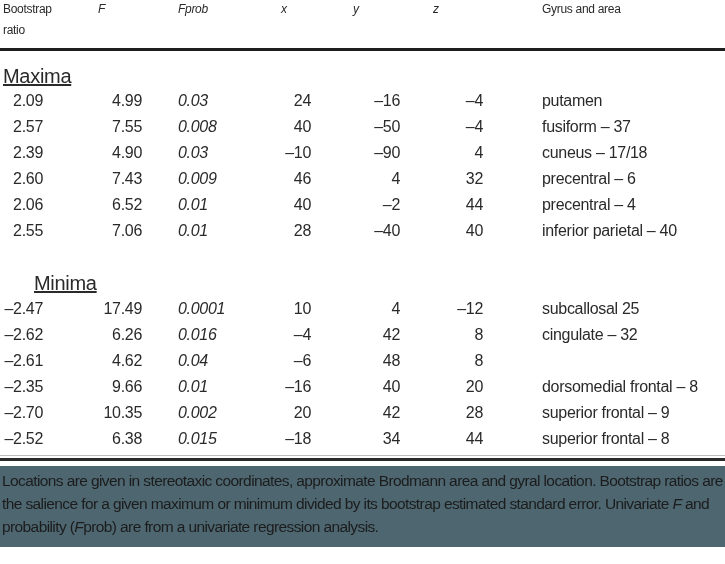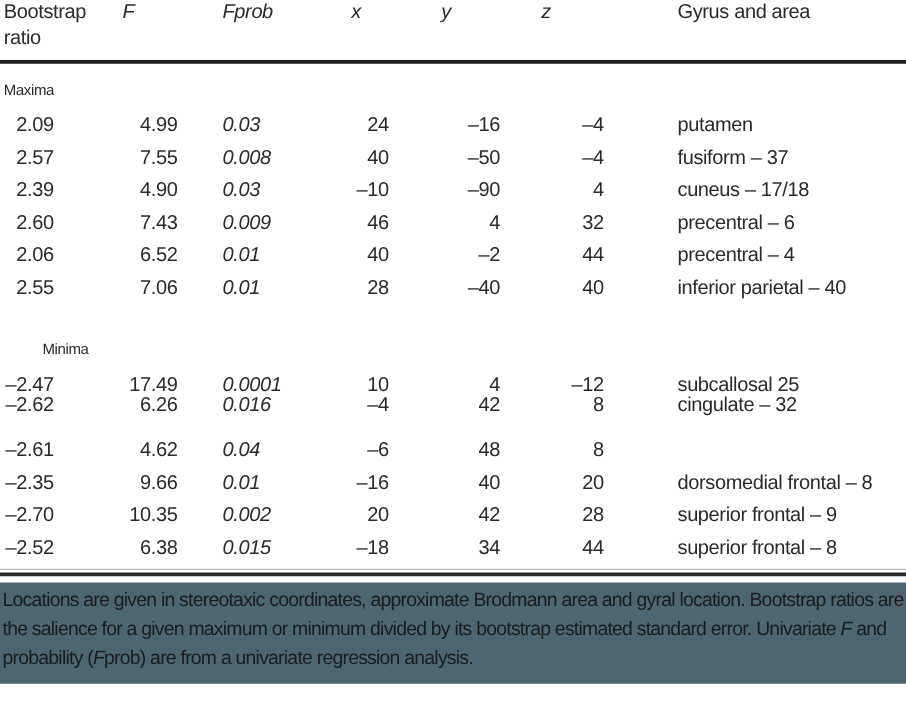--- a/index.html
+++ b/index.html
@@ -17,42 +17,43 @@
     }
     .table-wrap {
       position: absolute;
       left: 0;
       top: 0;
       width: 725px;
     }
     .hdr {
       position: relative;
       height: 48px;
-      font-size: 16px;
+      font-size: 12px;
       line-height: 21px;
       letter-spacing: -0.3px;
     }
     .hdr .h {
       position: absolute;
       top: -1px;
     }
     .hdr .h.i { font-style: italic; }
     .rule-top {
       position: absolute;
       top: 48px;
       left: 0;
       width: 725px;
       height: 3px;
       background: #1e1e1e;
     }
     .section-label {
       position: absolute;
       left: 3px;
-      font-size: 12px;
+      font-size: 20px;
       letter-spacing: -0.3px;
+      text-decoration: underline;
     }
     .row {
       position: absolute;
       left: 0;
       width: 661px;
       height: 26px;
       font-size: 16px;
       line-height: 26px;
       letter-spacing: -0.3px;
     }
@@ -180,21 +181,21 @@
 
   <div class="row" style="top:296px;">
     <span class="c br">–2.47</span>
     <span class="c f">17.49</span>
     <span class="c fp">0.0001</span>
     <span class="c x">10</span>
     <span class="c y">4</span>
     <span class="c z">–12</span>
     <span class="c g">subcallosal 25</span>
   </div>
-  <div class="row" style="top:312px;">
+  <div class="row" style="top:322px;">
     <span class="c br">–2.62</span>
     <span class="c f">6.26</span>
     <span class="c fp">0.016</span>
     <span class="c x">–4</span>
     <span class="c y">42</span>
     <span class="c z">8</span>
     <span class="c g">cingulate – 32</span>
   </div>
   <div class="row" style="top:348px;">
     <span class="c br">–2.61</span>

